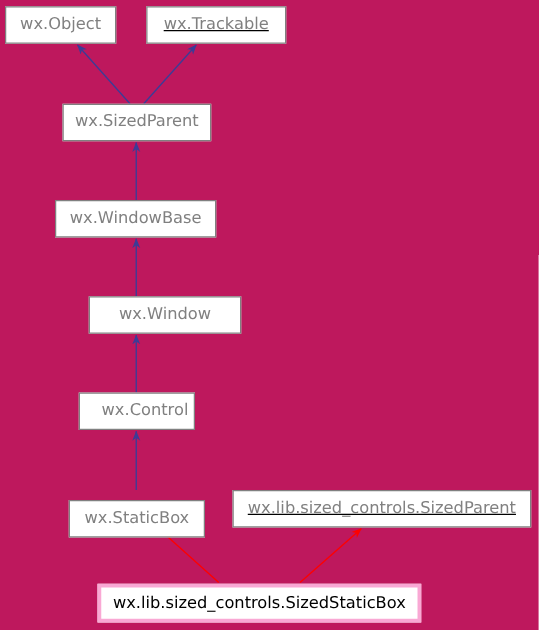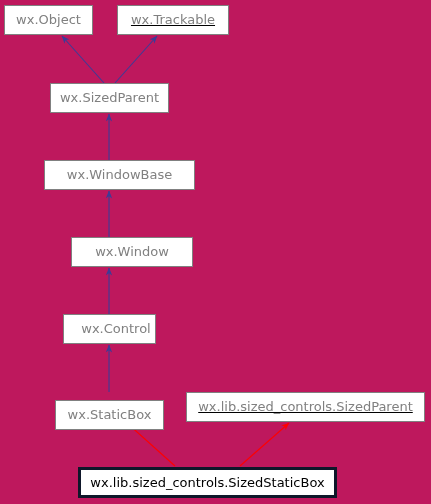--- a/index.html
+++ b/index.html
@@ -36,21 +36,21 @@
     z-index: 2;
   }
   .node .node-label {
     font-family: "DejaVu Sans", sans-serif;
     font-size: 13px;
     line-height: 14px;
     color: #808080;
     letter-spacing: 0px;
   }
   .node.current {
-    border: 3px solid #0f172a;
+    border: 3px solid #f9a8d4;
   }
   .node.current .node-label {
     color: #000000;
   }
 </style>
 </head>
 <body>
 
 <div id="diagram">
 
@@ -78,21 +78,21 @@
   <div id="node-layer">
       <div class="node" style="left: 4px; top: 5px; width: 89px; height: 30px;">
         <span class="node-label">wx.Object</span>
       </div>
       <div class="node" style="left: 117px; top: 5px; width: 112px; height: 30px; text-decoration: underline;">
         <span class="node-label">wx.Trackable</span>
       </div>
       <div class="node" style="left: 50px; top: 83px; width: 119px; height: 30px;">
         <span class="node-label">wx.SizedParent</span>
       </div>
-      <div class="node" style="left: 44px; top: 160px; width: 151px; height: 30px;">
+      <div class="node" style="left: 44px; top: 160px; width: 129px; height: 30px;">
         <span class="node-label">wx.WindowBase</span>
       </div>
       <div class="node" style="left: 60px; top: 237px; width: 122px; height: 30px; margin-left: 11px;">
         <span class="node-label">wx.Window</span>
       </div>
       <div class="node" style="left: 63px; top: 314px; width: 93px; height: 30px; padding-left: 13px;">
         <span class="node-label">wx.Control</span>
       </div>
       <div class="node" style="left: 55px; top: 400px; width: 109px; height: 30px;">
         <span class="node-label">wx.StaticBox</span>

